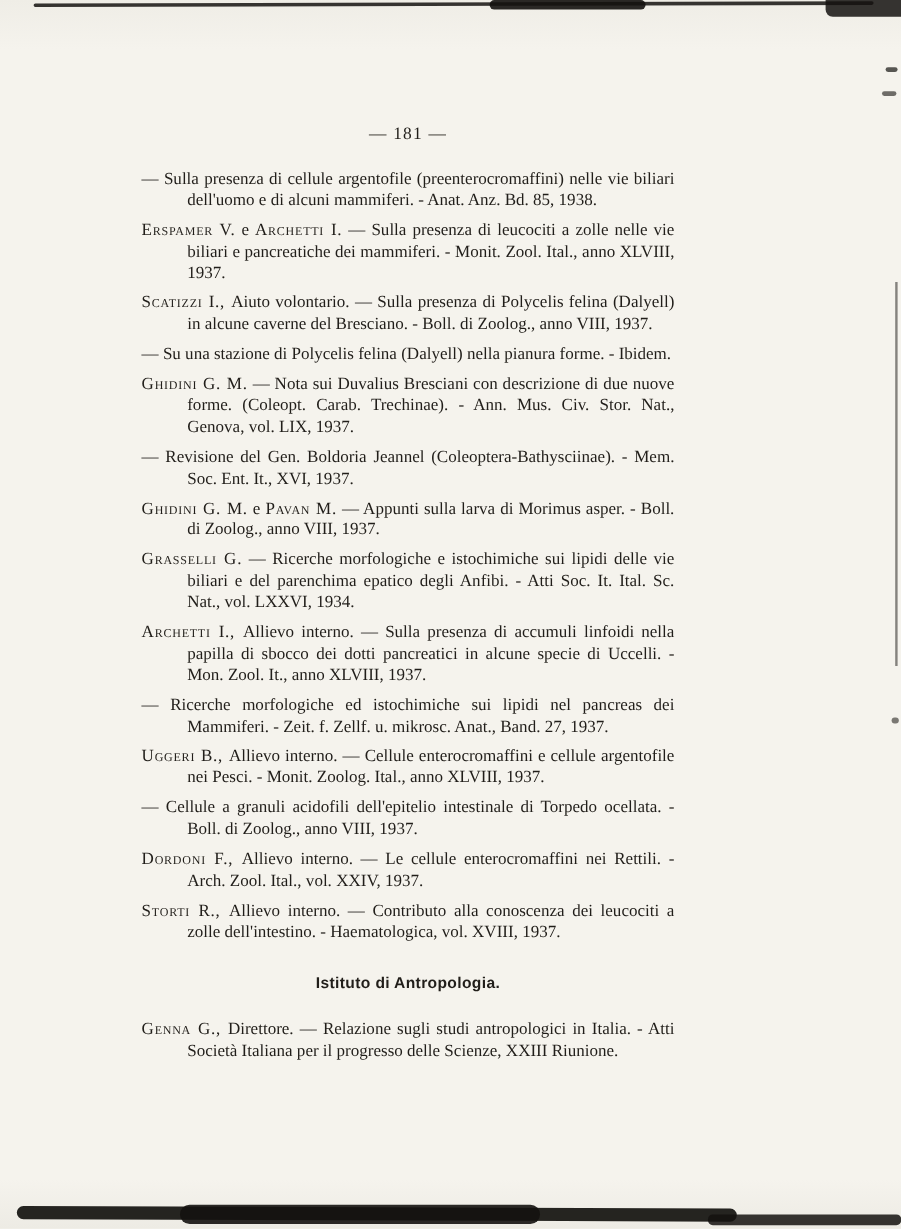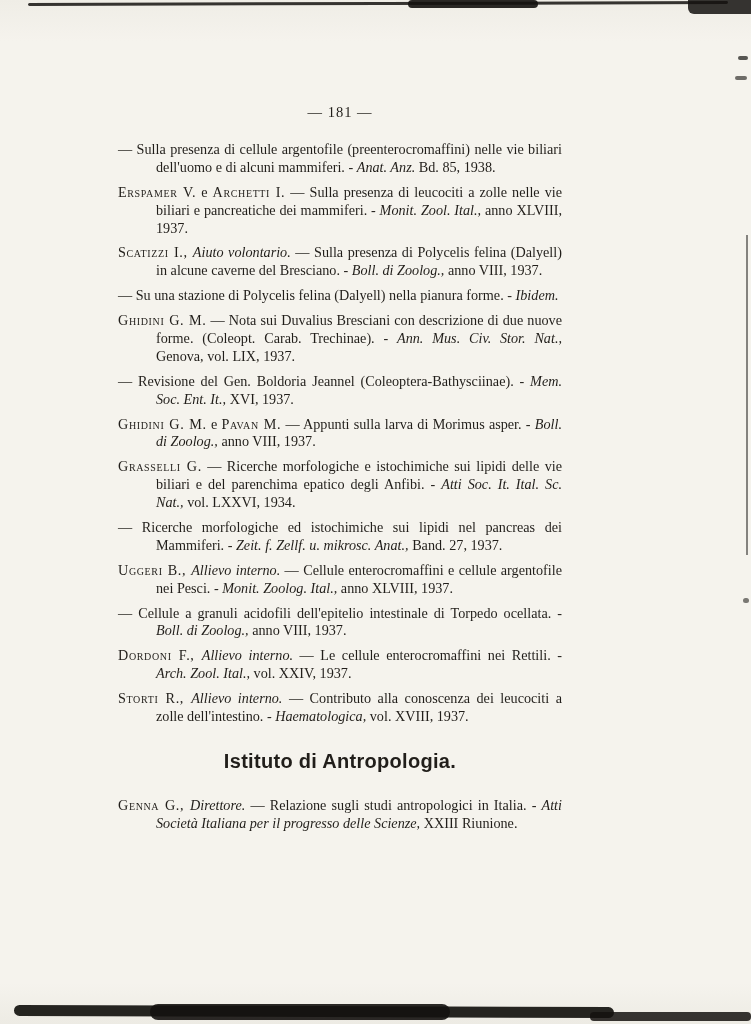--- a/index.html
+++ b/index.html
@@ -28,25 +28,25 @@
     text-align:center;font-size:14.5px;letter-spacing:1px;
     margin:0 0 20px 0;
   }
   .entry{
     margin:0 0 7px 0;
     padding-left:38px;text-indent:-38px;
     font-size:14.2px;line-height:1.26;
     text-align:justify;
   }
   .run-sc{font-variant:small-caps;letter-spacing:.045em;}
-  .run-it{font-style:italic;}
+  .run-it{}
   .run-n{}
   .section-heading{
     font-family:"Liberation Sans","DejaVu Sans",sans-serif;
-    font-weight:700;font-size:20px;letter-spacing:.3px;
+    font-weight:700;font-size:13px;letter-spacing:.3px;
     text-align:center;margin:24px 0 24px 0;
   }
   
   .artifact{position:absolute;background:#14120f;}
   .a-top-line{left:28px;top:2px;width:700px;height:3px;border-radius:2px;opacity:.85;transform:rotate(-0.15deg);}
   .a-top-blob{left:408px;top:0;width:130px;height:8px;border-radius:4px;opacity:.9;}
   .a-top-corner{left:688px;top:0;width:63px;height:14px;border-radius:0 0 0 6px;opacity:.85;}
   .a-right-dash1{left:738px;top:56px;width:10px;height:4px;border-radius:2px;opacity:.7;}
   .a-right-dash2{left:735px;top:76px;width:12px;height:4px;border-radius:2px;opacity:.6;}
   .a-right-line{left:746px;top:235px;width:2px;height:320px;opacity:.5;}
@@ -66,20 +66,21 @@
 
       <div>
           <p class="entry"><span class="run-n">— Sulla presenza di cellule argentofile (preenterocromaffini) nelle vie biliari dell'uomo e di alcuni mammiferi. - </span><span class="run-it">Anat. Anz.</span><span class="run-n"> Bd. 85, 1938.</span></p>
           <p class="entry"><span class="run-sc">Erspamer V.</span><span class="run-n"> e </span><span class="run-sc">Archetti I.</span><span class="run-n"> — Sulla presenza di leucociti a zolle nelle vie biliari e pancreatiche dei mammiferi. - </span><span class="run-it">Monit. Zool. Ital.,</span><span class="run-n"> anno XLVIII, 1937.</span></p>
           <p class="entry"><span class="run-sc">Scatizzi I., </span><span class="run-it">Aiuto volontario.</span><span class="run-n"> — Sulla presenza di Polycelis felina (Dalyell) in alcune caverne del Bresciano. - </span><span class="run-it">Boll. di Zoolog.,</span><span class="run-n"> anno VIII, 1937.</span></p>
           <p class="entry"><span class="run-n">— Su una stazione di Polycelis felina (Dalyell) nella pianura forme. - </span><span class="run-it">Ibidem.</span></p>
           <p class="entry"><span class="run-sc">Ghidini G. M.</span><span class="run-n"> — Nota sui Duvalius Bresciani con descrizione di due nuove forme. (Coleopt. Carab. Trechinae). - </span><span class="run-it">Ann. Mus. Civ. Stor. Nat.,</span><span class="run-n"> Genova, vol. LIX, 1937.</span></p>
           <p class="entry"><span class="run-n">— Revisione del Gen. Boldoria Jeannel (Coleoptera-Bathysciinae). - </span><span class="run-it">Mem. Soc. Ent. It.,</span><span class="run-n"> XVI, 1937.</span></p>
           <p class="entry"><span class="run-sc">Ghidini G. M.</span><span class="run-n"> e </span><span class="run-sc">Pavan M.</span><span class="run-n"> — Appunti sulla larva di Morimus asper. - </span><span class="run-it">Boll. di Zoolog.,</span><span class="run-n"> anno VIII, 1937.</span></p>
           <p class="entry"><span class="run-sc">Grasselli G.</span><span class="run-n"> — Ricerche morfologiche e istochimiche sui lipidi delle vie biliari e del parenchima epatico degli Anfibi. - </span><span class="run-it">Atti Soc. It. Ital. Sc. Nat.,</span><span class="run-n"> vol. LXXVI, 1934.</span></p>
+          <p class="entry"><span class="run-sc">Archetti I., </span><span class="run-it">Allievo interno.</span><span class="run-n"> — Sulla presenza di accumuli linfoidi nella papilla di sbocco dei dotti pancreatici in alcune specie di Uccelli. - </span><span class="run-it">Mon. Zool. It.,</span><span class="run-n"> anno XLVIII, 1937.</span></p>
           <p class="entry"><span class="run-n">— Ricerche morfologiche ed istochimiche sui lipidi nel pancreas dei Mammiferi. - </span><span class="run-it">Zeit. f. Zellf. u. mikrosc. Anat.,</span><span class="run-n"> Band. 27, 1937.</span></p>
           <p class="entry"><span class="run-sc">Uggeri B., </span><span class="run-it">Allievo interno.</span><span class="run-n"> — Cellule enterocromaffini e cellule argentofile nei Pesci. - </span><span class="run-it">Monit. Zoolog. Ital.,</span><span class="run-n"> anno XLVIII, 1937.</span></p>
           <p class="entry"><span class="run-n">— Cellule a granuli acidofili dell'epitelio intestinale di Torpedo ocellata. - </span><span class="run-it">Boll. di Zoolog.,</span><span class="run-n"> anno VIII, 1937.</span></p>
           <p class="entry"><span class="run-sc">Dordoni F., </span><span class="run-it">Allievo interno.</span><span class="run-n"> — Le cellule enterocromaffini nei Rettili. - </span><span class="run-it">Arch. Zool. Ital.,</span><span class="run-n"> vol. XXIV, 1937.</span></p>
           <p class="entry"><span class="run-sc">Storti R., </span><span class="run-it">Allievo interno.</span><span class="run-n"> — Contributo alla conoscenza dei leucociti a zolle dell'intestino. - </span><span class="run-it">Haematologica,</span><span class="run-n"> vol. XVIII, 1937.</span></p>
         </div>
 
       <h2 class="section-heading">Istituto di Antropologia.</h2>
 
       <div>

